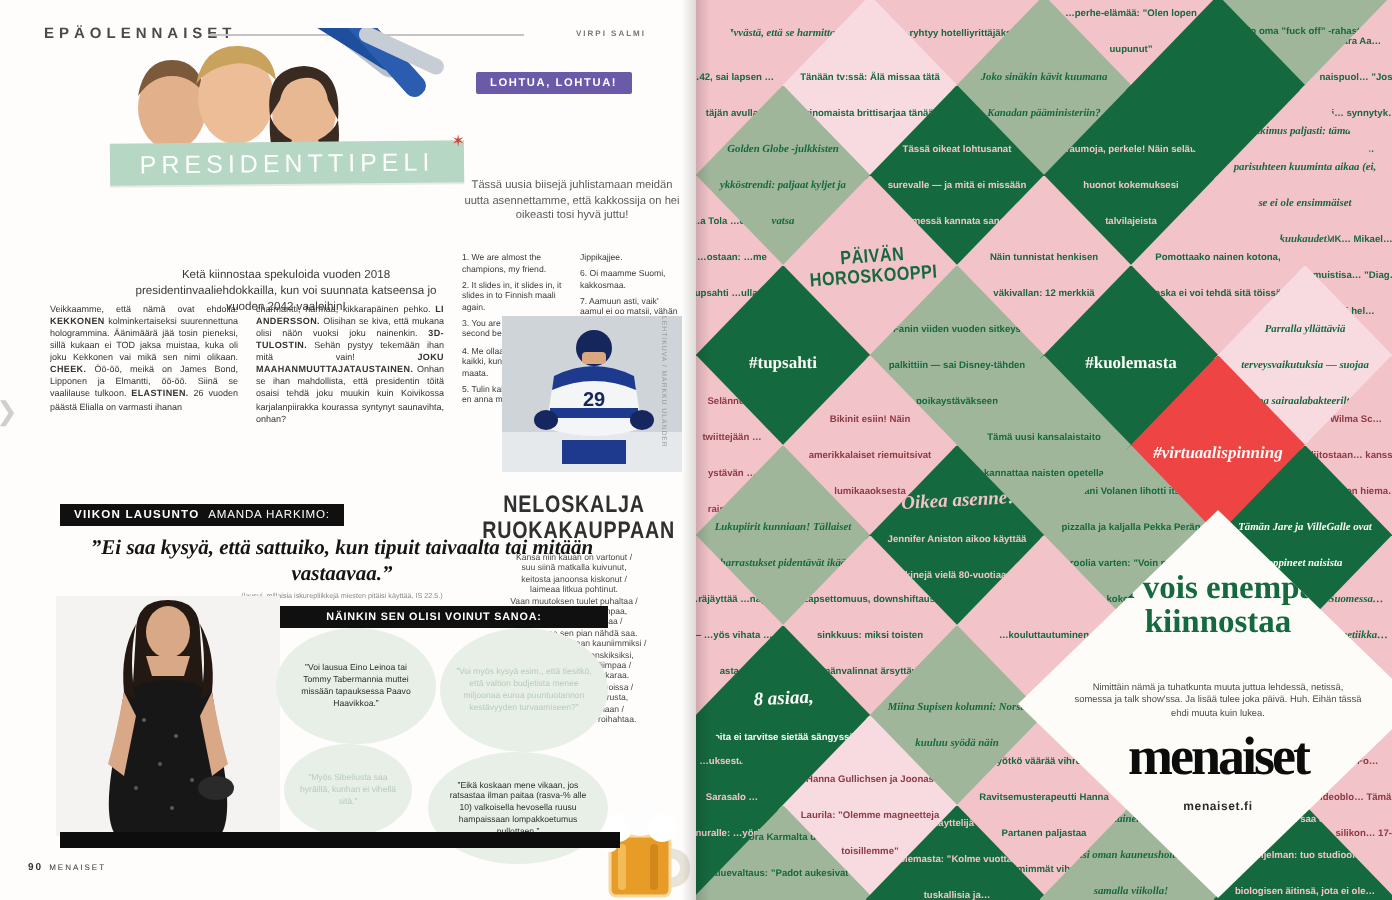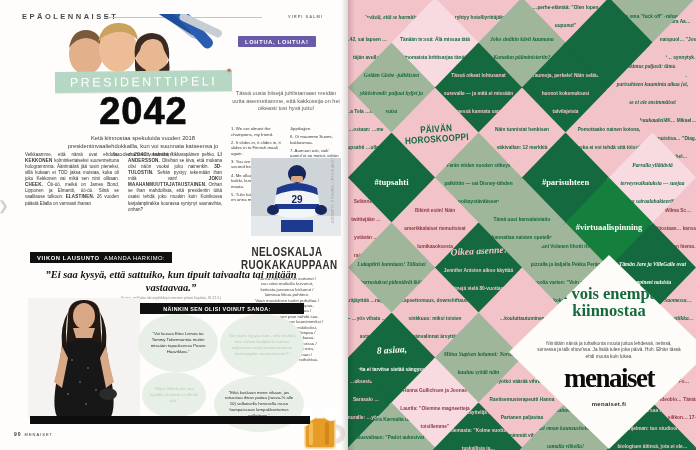--- a/index.html
+++ b/index.html
@@ -112,21 +112,20 @@
       <ellipse cx="94" cy="42" rx="16" ry="20" fill="#e8b893"></ellipse>
       <path d="M77 44 Q74 20 94 19 Q113 20 111 46 L106 36 Q104 24 94 25 Q84 26 82 36 Z" fill="#3a2b22"></path>
       <path d="M77 44 Q76 62 82 70 L88 56 Q80 52 77 44Z" fill="#3a2b22"></path>
       <path d="M111 46 Q113 62 107 70 L101 56 Q109 52 111 46Z" fill="#3a2b22"></path>
     </svg>
 
     <div class="abs ribbon">
       <span>PRESIDENTTIPELI</span>
       <span class="star">✶</span>
     </div>
-    <div class="abs year">2042</div>
     <div class="abs intro">Ketä kiinnostaa spekuloida vuoden 2018 presidentinvaaliehdokkailla, kun voi suunnata katseensa jo vuoden 2042 vaaleihin!</div>
 
     <div class="abs bodycols">
       <div class="bodycol" id="bodycol1"><p>Veikkaamme, että nämä ovat ehdolla: </p><p><b>KEKKONEN</b> kolminkertaiseksi suurennettuna hologrammina. Äänimäärä jää tosin pieneksi, sillä kukaan ei TOD jaksa muistaa, kuka oli joku Kekkonen vai mikä sen nimi olikaan. </p><p><b>CHEEK.</b> Öö-öö, meikä on James Bond, Lipponen ja Elmantti, öö-öö. Siinä se vaalilause tulkoon. </p><p><b>ELASTINEN.</b> 26 vuoden päästä Elialla on varmasti ihanan</p></div>
       <div class="bodycol" id="bodycol2"><p>charmantti, harmaa, kikkarapäinen pehko. </p><p><b>LI ANDERSSON.</b> Olisihan se kiva, että mukana olisi näön vuoksi joku nainenkin. </p><p><b>3D-TULOSTIN.</b> Sehän pystyy tekemään ihan mitä vain! </p><p><b>JOKU MAAHANMUUTTAJATAUSTAINEN.</b> Onhan se ihan mahdollista, että presidentin töitä osaisi tehdä joku muukin kuin Koivikossa karjalanpiirakka kourassa syntynyt saunavihta, onhan?</p></div>
     </div>
 
     <div class="abs badge">LOHTUA, LOHTUA!</div>
     <div class="abs lei-sub">Tässä uusia biisejä juhlistamaan meidän uutta asennettamme, että kakkossija on hei oikeasti tosi hyvä juttu!</div>
     <div class="abs songcols">
@@ -285,35 +284,35 @@
         <div class="dia" style="left: 302px; top: 87.5px; background: rgb(242, 195, 201);">
           <div class="txt" style="color: rgb(21, 105, 63); left: -18px; max-width: 46px;"><span class="t-sans">UMK… Mikael… muistisa… ”Diag… oli hel…</span></div>
         </div>
         <div class="dia" style="left: -2.5px; top: 132.5px; background: rgb(21, 105, 63);">
           <div class="txt" style="color: rgb(253, 252, 248);"><span class="t-hash">#tupsahti</span></div>
         </div>
         <div class="dia" style="left: 84.5px; top: 132.5px; background: rgb(159, 182, 155);">
           <div class="txt" style="color: rgb(21, 105, 63);"><span class="t-sans">Fanin viiden vuoden sitkeys palkittiin — sai Disney-tähden poikaystäväkseen</span></div>
         </div>
         <div class="dia" style="left: 171.5px; top: 132.5px; background: rgb(21, 105, 63);">
-          <div class="txt" style="color: rgb(253, 252, 248);"><span class="t-hash">#parisuhteen</span></div>
+          <div class="txt" style="color: rgb(253, 252, 248);"><span class="t-hash">#kuolemasta</span></div>
         </div>
         <div class="dia" style="left: 258.5px; top: 132.5px; background: rgb(247, 219, 224);">
           <div class="txt" style="color: rgb(21, 105, 63);"><span class="t-serif">Parralla yllättäviä terveysvaikutuksia — suojaa jopa sairaalabakteerilta?</span></div>
         </div>
         <div class="dia" style="left: -46px; top: 177.5px; background: rgb(242, 195, 201);">
           <div class="txt" style="color: rgb(142, 58, 68); left: 18px; max-width: 46px;"><span class="t-sans">Selänne …twiittejään …ystävän …raiskaus…</span></div>
         </div>
         <div class="dia" style="left: 41px; top: 177.5px; background: rgb(242, 195, 201);">
           <div class="txt" style="color: rgb(142, 58, 68);"><span class="t-sans">Bikinit esiin! Näin amerikkalaiset riemuitsivat lumikaaoksesta</span></div>
         </div>
         <div class="dia" style="left: 128px; top: 177.5px; background: rgb(159, 182, 155);">
           <div class="txt" style="color: rgb(21, 105, 63);"><span class="t-sans">Tämä uusi kansalaistaito kannattaa naisten opetella</span></div>
         </div>
-        <div class="dia" style="left: 215px; top: 177.5px; background: #15803d;">
+        <div class="dia" style="left: 215px; top: 177.5px; background: #ef4444; font-style: italic;">
           <div class="txt" style="color: rgb(253, 252, 248);"><span class="t-hash">#virtuaalispinning</span></div>
         </div>
         <div class="dia" style="left: 302px; top: 177.5px; background: rgb(242, 195, 201);">
           <div class="txt" style="color: rgb(142, 58, 68); left: -18px; max-width: 46px;"><span class="t-sans">Wilma Sc… liitostaan… kanssa: ”Avi… on hiema…</span></div>
         </div>
         <div class="dia" style="left: -2.5px; top: 222.5px; background: rgb(159, 182, 155);">
           <div class="txt" style="color: rgb(21, 105, 63);"><span class="t-serif">Lukupiirit kunniaan! Tällaiset harrastukset pidentävät ikää</span></div>
         </div>
         <div class="dia" style="left: 84.5px; top: 222.5px; background: rgb(21, 105, 63);">
           <div class="txt" style="color: rgb(242, 195, 201);"><span class="t-script">Oikea asenne!</span><span class="t-sans">Jennifer Aniston aikoo käyttää bikinejä vielä 80-vuotiaana</span></div>

